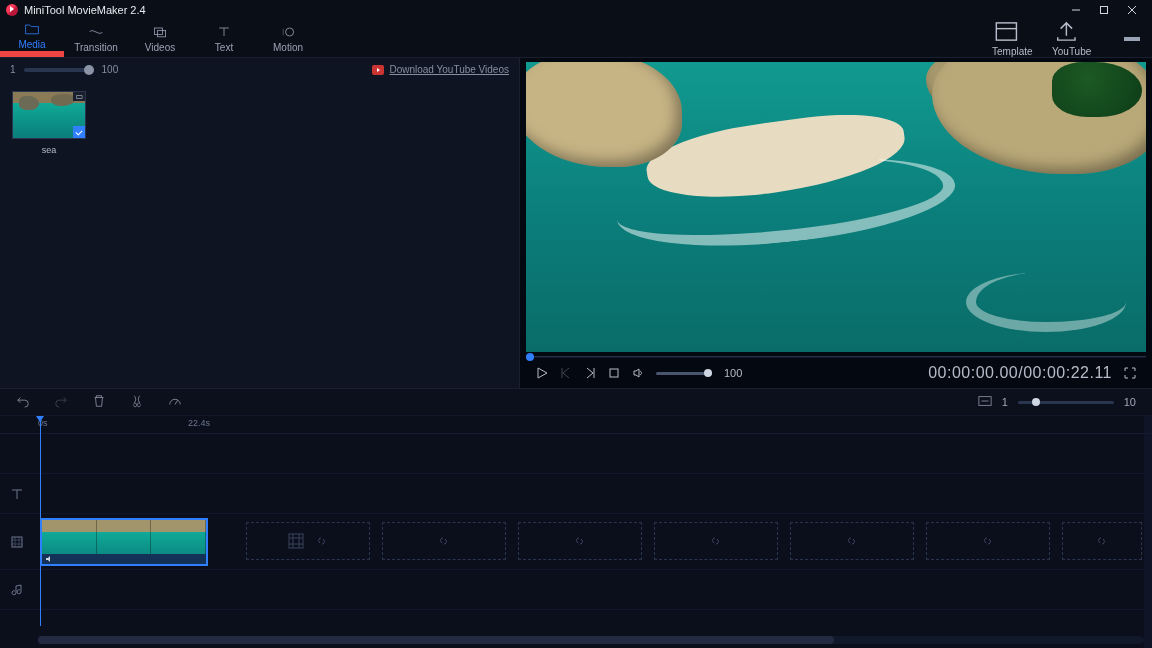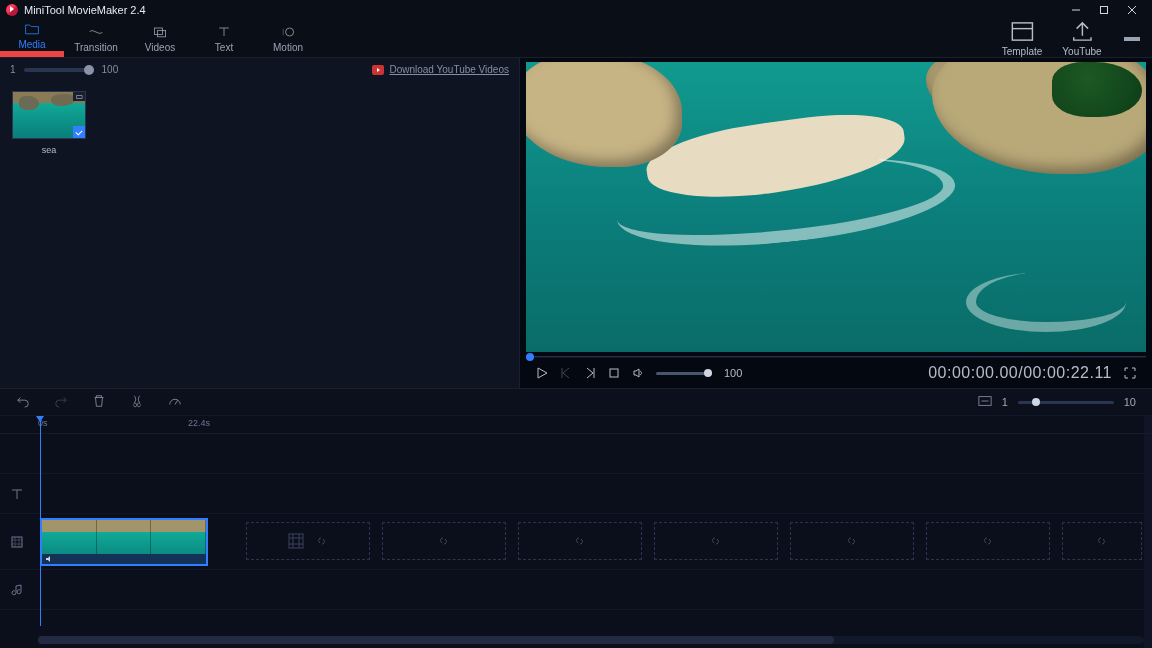--- a/index.html
+++ b/index.html
@@ -21,21 +21,21 @@
 .titlebar .spacer { flex: 1; }
 .winbtn { width: 28px; height: 20px; display:flex; align-items:center; justify-content:center; color:#cfd6e4; cursor:pointer;}
 .winbtn svg { width:10px; height:10px; }
 
 
 .toolbar { height: 38px; display: flex; align-items: stretch; border-bottom: 1px solid #1a2030; }
 .toolbtn { width: 64px; display:flex; flex-direction:column; align-items:center; justify-content:center; gap:3px; cursor:pointer; font-size:10px; color:#9aa2b5;}
 .toolbtn.active { color:#2f7fff; border-bottom:6px solid #ef4444;}
 .toolbtn svg { width:16px; height:14px; }
 .toolbar .grow { flex:1; }
-.rtoolbtn { width:60px; display:flex; flex-direction:column; align-items:center; justify-content:center; gap:3px; cursor:pointer; font-size:10px; color:#b5bcc9;}
+.rtoolbtn { width:60px; display:flex; flex-direction:column; align-items:flex-start; justify-content:center; gap:3px; cursor:pointer; font-size:10px; color:#b5bcc9;}
 .hamburger { width:40px; display:flex; align-items:center; justify-content:center; cursor:pointer;}
 .hamburger div{width:16px;border-top:1px solid #9aa2b5; height:4px;}
 .hamburger .stack{display:flex;flex-direction:column;}
 
 
 .main { display:flex; height: 330px; }
 .sidebar { width: 96px; background:#0c111c; }
 .sideitem { padding:7px 10px; font-size:10px; color:#b5bcc9; cursor:pointer; }
 .sideitem.active { background:#224a9f; color:#fff;}
 .sideitem .cnt { opacity:.7; }

